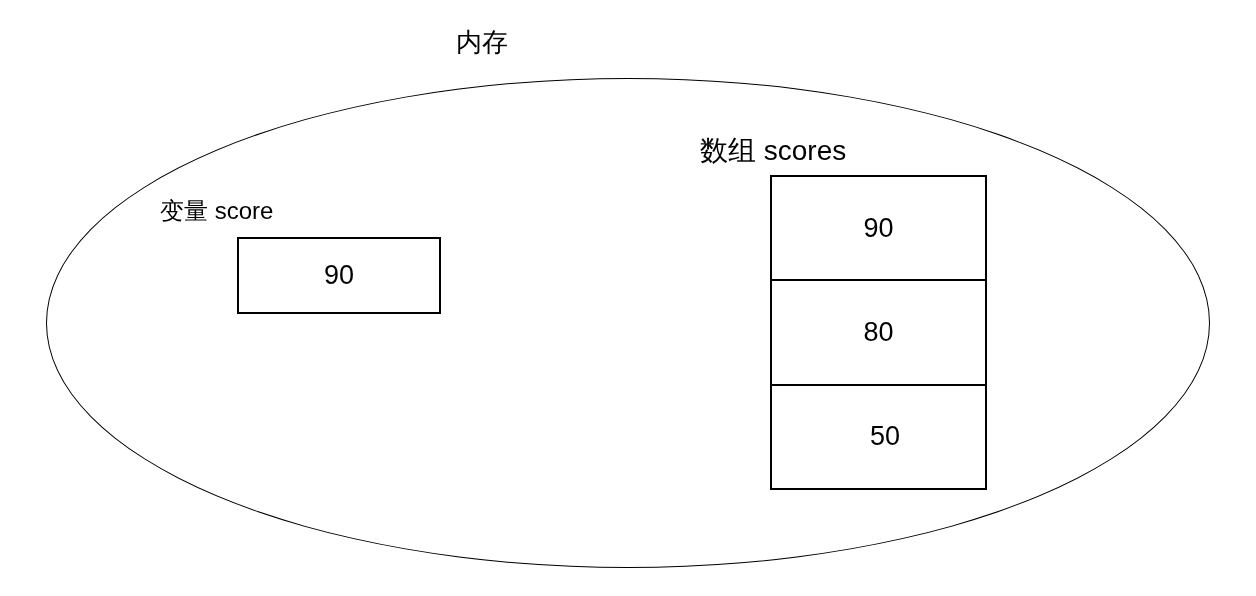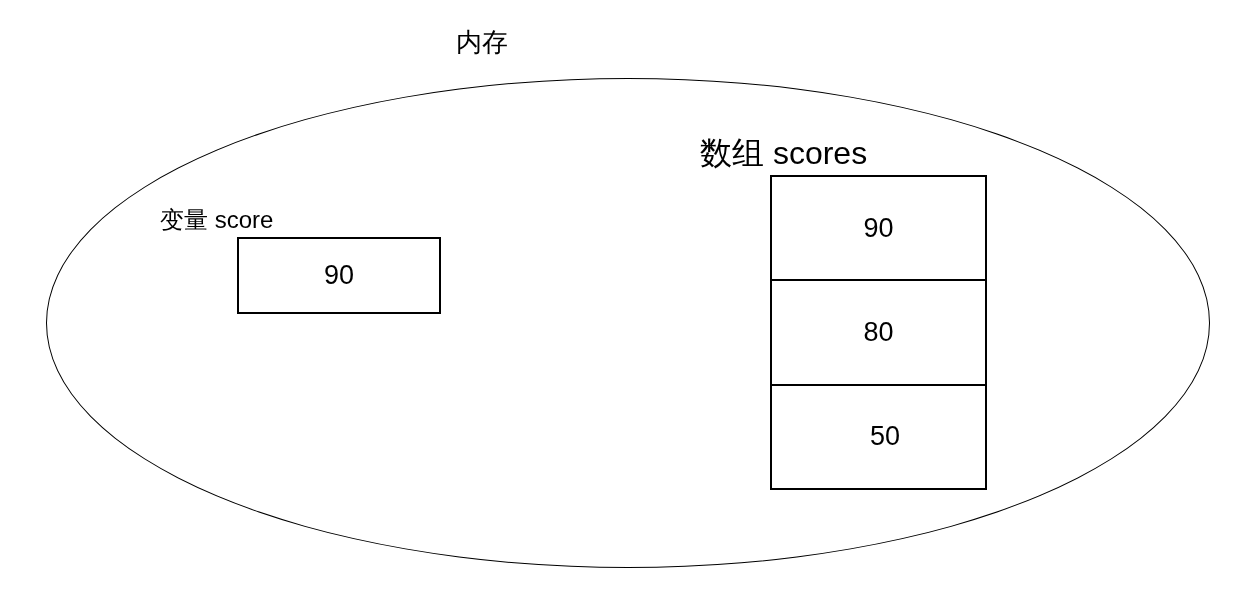--- a/index.html
+++ b/index.html
@@ -26,39 +26,39 @@
   }
   .diagram-title {
     position: absolute;
     left: 456px; top: 28px;
     font-size: 26px;
     line-height: 1.1;
     white-space: nowrap;
   }
   .variable-label {
     position: absolute;
-    left: 160px; top: 207px;
+    left: 160px; top: 198px;
     font-size: 24px;
     line-height: 1.1;
     white-space: nowrap;
   }
   .variable-box {
     position: absolute;
     left: 237px; top: 237px;
     width: 204px; height: 77px;
     border: 2px solid #000000;
     display: flex;
     align-items: center;
     justify-content: center;
     font-size: 27px;
   }
   .array-label {
     position: absolute;
     left: 700px; top: 136px;
-    font-size: 32px;
+    font-size: 28px;
     line-height: 1.1;
     white-space: nowrap;
   }
   .array-box {
     position: absolute;
     left: 770px; top: 175px;
     width: 217px; height: 315px;
     border: 2px solid #000000;
     display: flex;
     flex-direction: column;

